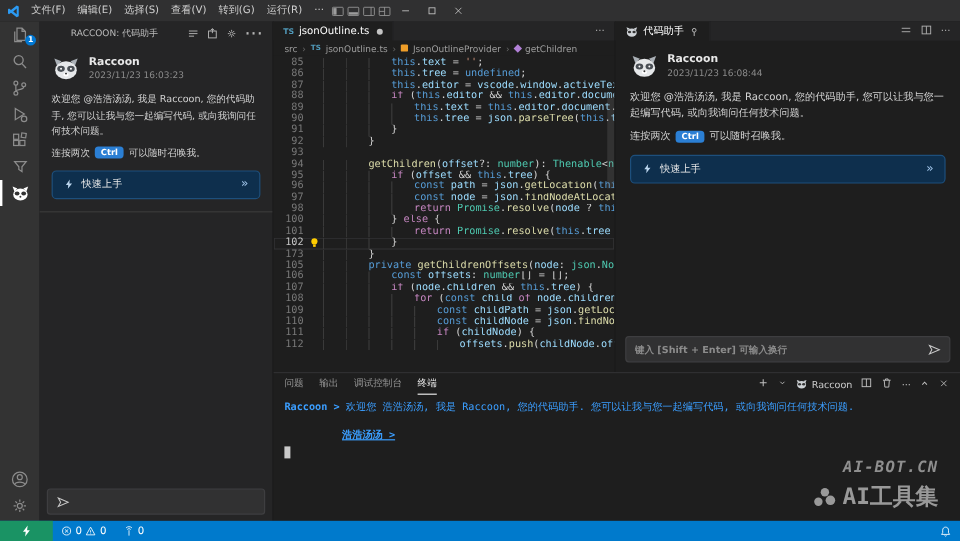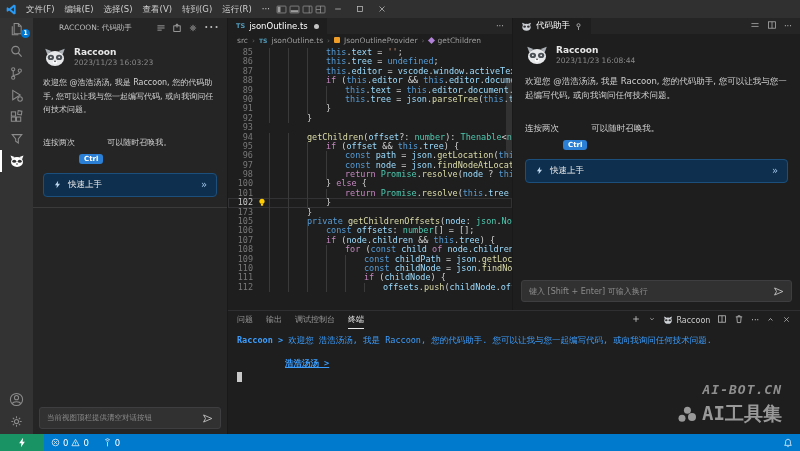--- a/index.html
+++ b/index.html
@@ -38,29 +38,29 @@
   .sb-header { flex:0 0 16px; display:flex; align-items:center; padding:0 8px 0 26px; }
   .sb-title { font-size:7.5px; color:#bcbcbc; flex:1; white-space:nowrap; overflow:hidden; }
   .sb-hicons { display:flex; gap:6px; color:#b5b5b5; align-items:center; }
   .chat-card { padding:8px 10px 10px; }
   .chat-head { display:flex; gap:7px; align-items:center; margin-bottom:7px; }
   .avatar { width:24px; height:24px; flex:0 0 24px; }
   .chat-name { font-size:9px; font-weight:bold; color:#e8e8e8; }
   .chat-time { font-size:7.5px; color:#8a8a8a; margin-top:1px; }
   .chat-text { font-size:8px; line-height:1.7; color:#d2d2d2; }
   .chat-summon { font-size:8px; color:#d2d2d2; margin-top:5px; display:flex; align-items:center; gap:4px; flex-wrap:wrap; }
-  .key { background:#2b7fd4; color:#fff; font-size:7px; font-weight:bold; border-radius:3px; padding:1px 5px;margin-top:32px; }
+  .key { background:#2b7fd4; color:#fff; font-size:7px; font-weight:bold; border-radius:3px; padding:1px 5px; }
   .quickstart { margin-top:9px; height:24px; background:#0e2f4d; border:1px solid #1d4f7c; border-radius:4px;
     display:flex; align-items:center; gap:6px; padding:0 9px; color:#eaeaea; font-size:8.5px; cursor:pointer; }
   .qs-zap { color:#bcd6ee; display:flex; }
   .qs-chev { margin-left:auto; color:#9fc3e8; font-size:10px; }
   .sb-divider { height:1px; background:#3a3a3a; }
   .sb-fill { flex:1; }
   .chat-input { margin:5px 6px; flex:0 0 20px; height:20px; background:#313132; border:1px solid #3e3e40; border-radius:3px;
-    display:flex; align-items:center; padding:10px 7px; gap:4px; }
+    display:flex; align-items:center; padding:10px 7px; gap:4px;font-weight:bold; }
   .chat-input .ph { flex:1; font-size:7.5px; color:#8c8c8c; white-space:nowrap; overflow:hidden; }
   .send { color:#c9c9c9; display:flex; }
 
   
   .center { flex:1; display:flex; flex-direction:column; min-width:0; }
   .groups { flex:1; display:flex; min-height:0; }
   .editor-group { flex:0 0 285px; width:285px; display:flex; flex-direction:column; border-right:1px solid #191919; min-width:0; }
   .tabs { flex:0 0 16px; background:#252526; display:flex; align-items:stretch; font-size:8.5px; }
   .tab { display:flex; align-items:center; gap:4px; padding:0 8px; background:#1e1e1e; color:#fff; border-right:1px solid #252526; }
   .tab-actions { margin-left:auto; display:flex; align-items:center; gap:7px; padding:0 8px; color:#aeaeae; }
@@ -312,21 +312,20 @@
                 <path fill="currentColor" d="M8 1 L3 8 H6 L5.5 13 L11 6 H7.5 Z"></path>
               </svg>
             </span>
           <span>快速上手</span>
           <span class="qs-chev">»</span>
         </div>
       </div>
       <div class="sb-divider"></div>
       <div class="sb-fill"></div>
       <div class="chat-input">
-        <span class="ph">当前视图顶栏提供清空对话按钮</span>
         <span class="send">
             <svg width="11" height="11" viewBox="0 0 14 14" fill="none" stroke="currentColor" stroke-width="1.1">
               <path d="M2 2.5 L12.5 7 L2 11.5 L4.5 7 Z"></path>
             </svg>
           </span>
       </div>
     </div>
 
     <div class="center">
       <div class="groups">

